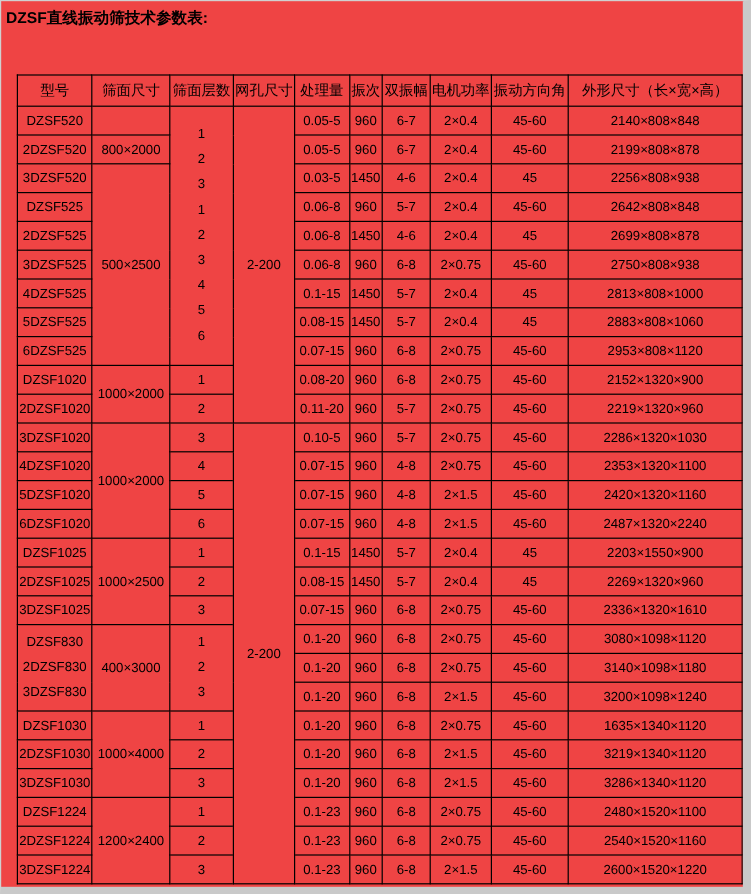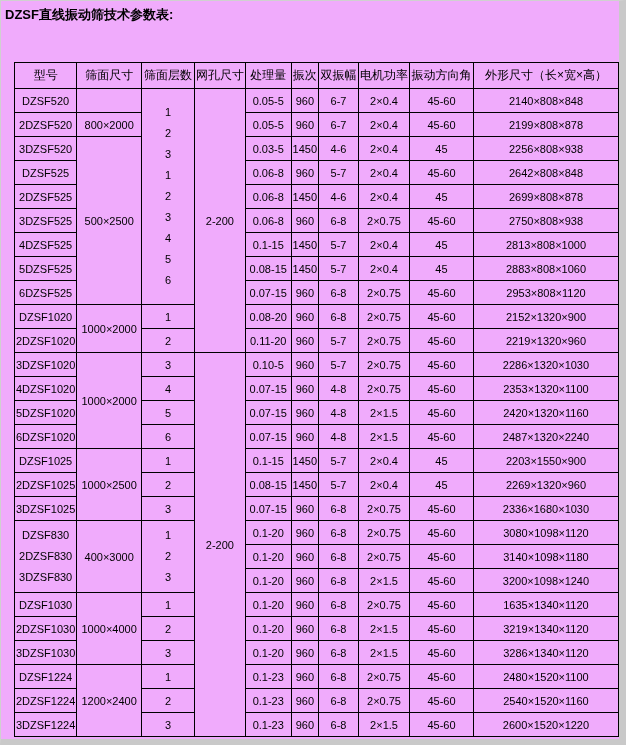--- a/index.html
+++ b/index.html
@@ -1,20 +1,20 @@
 <!DOCTYPE html>
 <html><head>
 <meta charset="utf-8">
 <style>
   html,body { margin:0; padding:0; background:#ffffff; }
   .page {
     position:relative;
     width:626px; height:745px;
     box-sizing:border-box;
-    background:#f0abfc;
+    background:#ef4444;
     border-top:1px solid #d0d0d0;
     border-left:1px solid #d0d0d0;
     border-right:7px solid #c9c9c9;
     border-bottom:6px solid #c9c9c9;
     overflow:hidden;
     font-family:"Liberation Sans","DejaVu Sans",sans-serif;
     color:#000000;
   }
   .title {
     position:absolute;
@@ -263,21 +263,21 @@
           <td>2269×1320×960</td>
         </tr>
         <tr>
           <td>3DZSF1025</td>
           <td>3</td>
           <td>0.07-15</td>
           <td>960</td>
           <td>6-8</td>
           <td>2×0.75</td>
           <td>45-60</td>
-          <td>2336×1680×1030</td>
+          <td>2336×1320×1610</td>
         </tr>
         <tr>
           <td rowspan="3" class="multiline">DZSF830
 2DZSF830
 3DZSF830</td>
           <td rowspan="3">400×3000</td>
           <td rowspan="3" class="multiline">1
 2
 3</td>
           <td>0.1-20</td>

